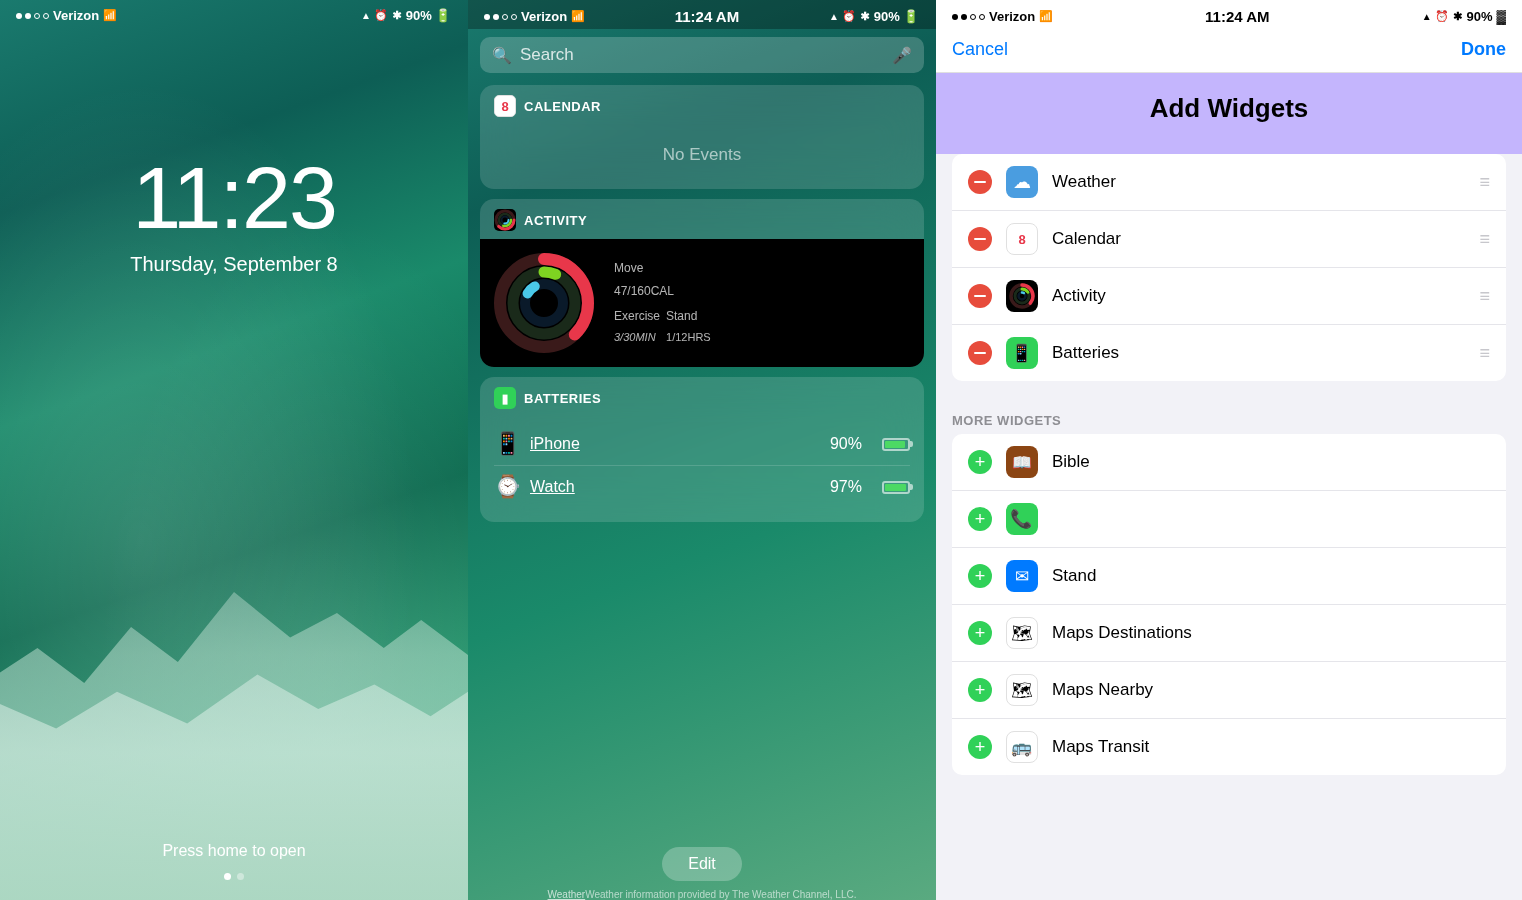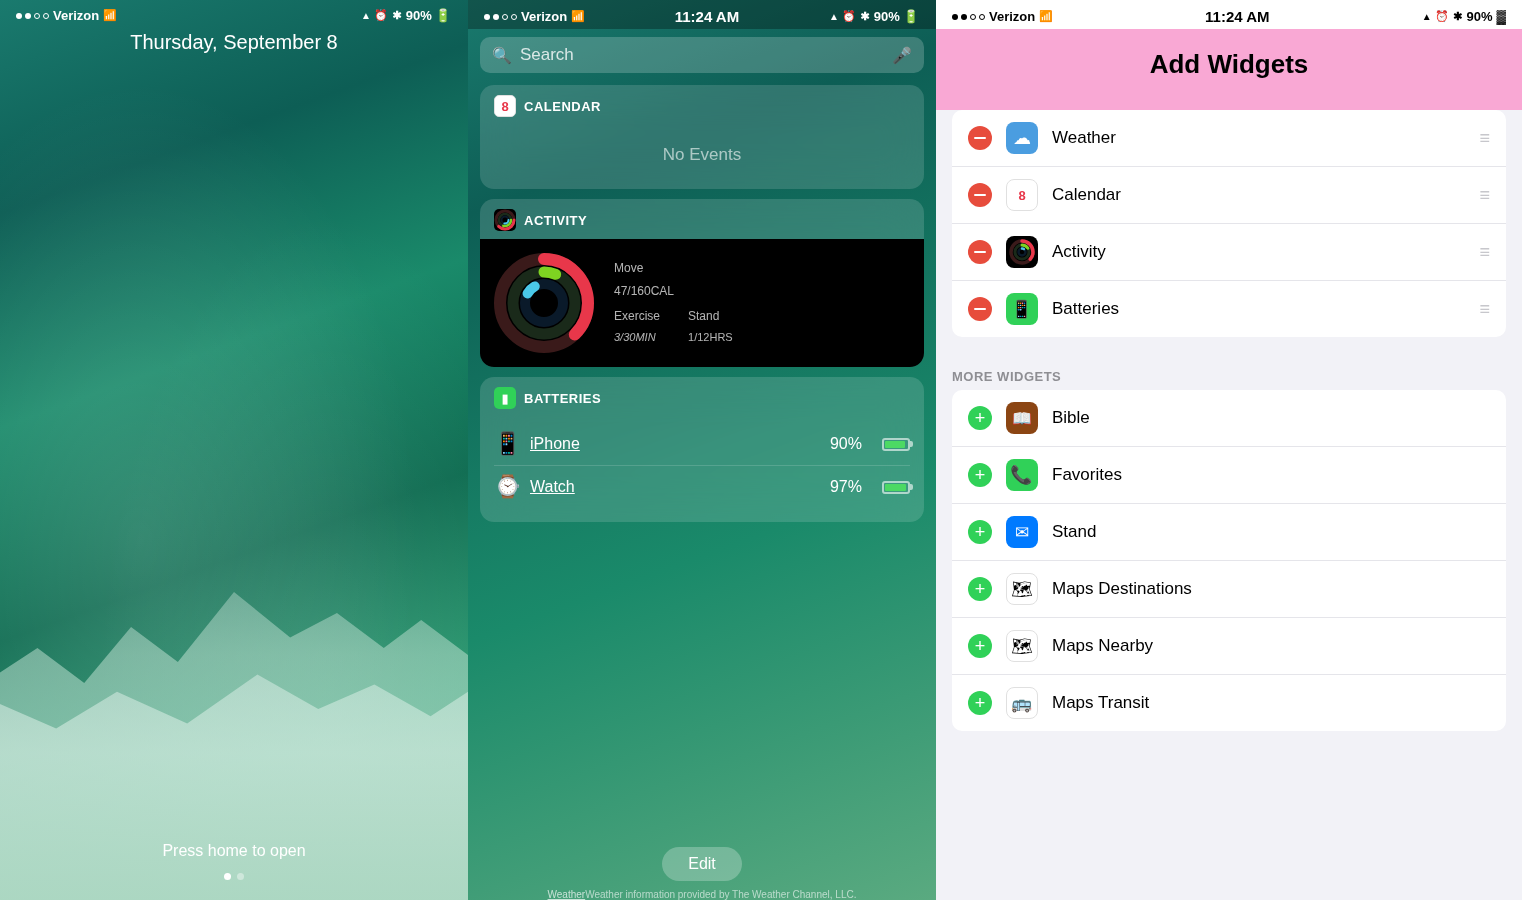--- a/index.html
+++ b/index.html
@@ -185,21 +185,21 @@
       flex-shrink: 0;
     }
     .activity-stats {
       color: white;
       flex: 1;
     }
     .activity-stat-row { margin-bottom: 8px; }
     .activity-label { font-size: 12px; color: rgba(255,255,255,0.7); }
     .activity-value-move { color: #e8374a; font-size: 22px; font-weight: 700; }
     .activity-value-move span { font-size: 12px; color: rgba(255,255,255,0.7); font-weight: 400; }
-    .activity-bottom-row { display: flex; gap: 28px; }
+    .activity-bottom-row { display: flex; gap: 6px; }
     .activity-value-ex { color: #7ed321; font-size: 20px; font-weight: 700; font-style: italic; }
     .activity-value-st { color: #4ac8e8; font-size: 20px; font-weight: 700; }
     .activity-value-ex span, .activity-value-st span { font-size: 11px; color: rgba(255,255,255,0.7); font-weight: 400; }
 
     
     .batteries-widget-body {
       padding: 6px 14px 14px;
     }
     .battery-item {
       display: flex;
@@ -292,21 +292,21 @@
       background: white;
       border-bottom: 1px solid #e0e0e0;
       flex-shrink: 0;
     }
     .nav-cancel { color: #007aff; font-size: 18px; cursor: pointer; }
     .nav-done { color: #007aff; font-size: 18px; font-weight: 600; cursor: pointer; }
 
     .widgets-header {
       padding: 20px 40px;
       text-align: center;
-      background: #f9a8d4;
+      background: #c4b5fd;
       flex-shrink: 0;
     }
     .widgets-title { font-size: 26px; font-weight: 600; color: #000; margin-bottom: 10px; }
     .widgets-subtitle { font-size: 15px; color: #666; line-height: 1.4; }
 
     .widgets-scroll {
       flex: 1;
       overflow-y: auto;
       background: #f2f2f7;
     }
@@ -461,20 +461,21 @@
     </div>
     <div class="lock-status-right">
       <span style="font-size:10px;">▲</span>
       <span style="font-size:11px;">⏰</span>
       <span style="font-size:11px;">✱</span>
       <span>90%</span>
       <span>🔋</span>
     </div>
   </div>
 
+  <div class="lock-time">11:23</div>
 
   <div class="lock-date">Thursday, September 8</div>
 
   <div class="wave-container">
     <div class="wave-shape"></div>
     <div class="wave-shape2"></div>
   </div>
 
   <div class="lock-press-home">Press home to open</div>
 
@@ -639,20 +640,24 @@
     <span class="widgets-status-center">11:24 AM</span>
     <div style="display:flex;align-items:center;gap:4px;">
       <span style="font-size:10px;">▲</span>
       <span style="font-size:11px;">⏰</span>
       <span style="font-size:11px;">✱</span>
       <span>90%</span>
       <span style="font-size:13px;">▓</span>
     </div>
   </div>
 
+  <div class="widgets-nav-bar">
+    <span class="nav-cancel">Cancel</span>
+    <span class="nav-done">Done</span>
+  </div>
 
   <div class="widgets-scroll">
 
     <div class="widgets-header">
       <div class="widgets-title">Add Widgets</div>
     </div>
 
     <div class="widget-list">
 
       <div class="widget-list-item">
@@ -700,21 +705,20 @@
 
       <div class="widget-list-item">
         <button class="btn-add">+</button>
         <div class="wl-app-icon icon-bible" style="font-size:16px;display:flex;align-items:center;justify-content:center;">📖</div>
         <span class="wl-app-name">Bible</span>
       </div>
 
       <div class="widget-list-item">
         <button class="btn-add">+</button>
         <div class="wl-app-icon" style="background:#30d158;border-radius:8px;font-size:18px;display:flex;align-items:center;justify-content:center;">📞</div>
-        <span class="wl-app-name">Favorites</span>
       </div>
 
       <div class="widget-list-item">
         <button class="btn-add">+</button>
         <div class="wl-app-icon icon-mail" style="font-size:17px;display:flex;align-items:center;justify-content:center;">✉</div>
         <span class="wl-app-name">Stand</span>
       </div>
 
       <div class="widget-list-item">
         <button class="btn-add">+</button>

